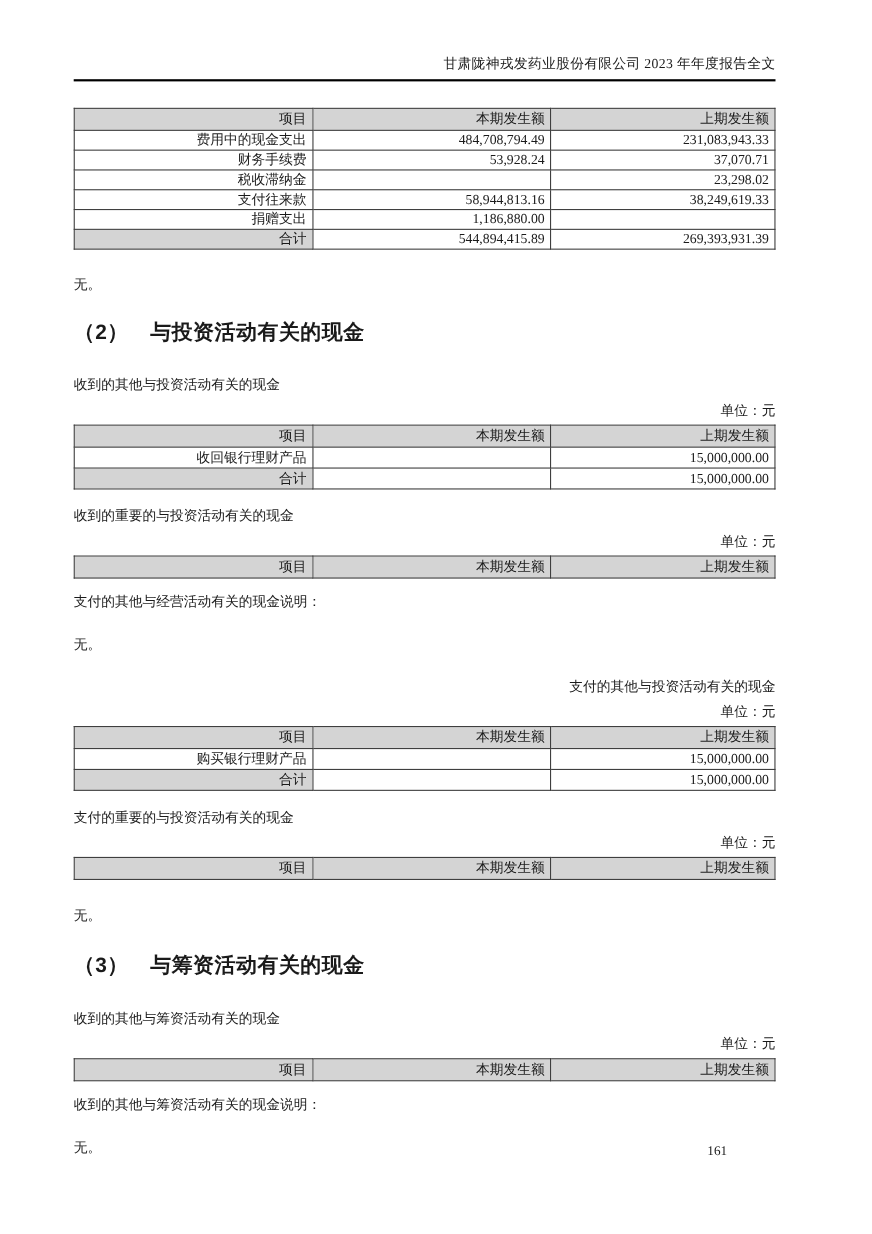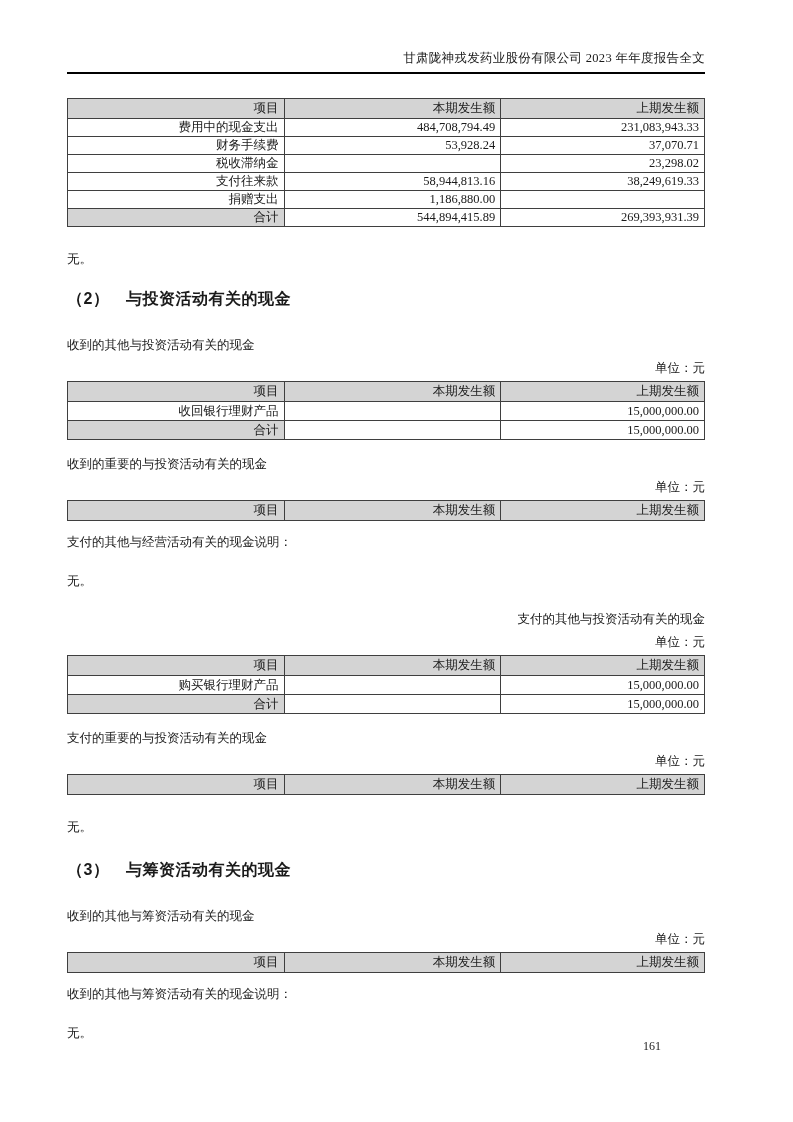--- a/index.html
+++ b/index.html
@@ -55,21 +55,21 @@
   col.c1{width:34%;} col.c2{width:34%;} col.c3{width:32%;}
 
   .t1{margin-top:24px;}
   .para{line-height:14px;}
   .p-note{margin-top:17px;}
   .p-none{margin-top:25px;}
   .section-heading{
     margin-top:23px;
     font-family:"Liberation Sans","DejaVu Sans",sans-serif;
     font-weight:bold;
-    font-size:16px;
+    font-size:19px;
     letter-spacing:0.5px;
   }
   .p-lead{margin-top:28px;}
   .unit-line{
     margin-top:9px;
     text-align:right;
   }
   .tbl{margin-top:6px;}
   .p-after-tbl{margin-top:14px;}
   .page-number{

